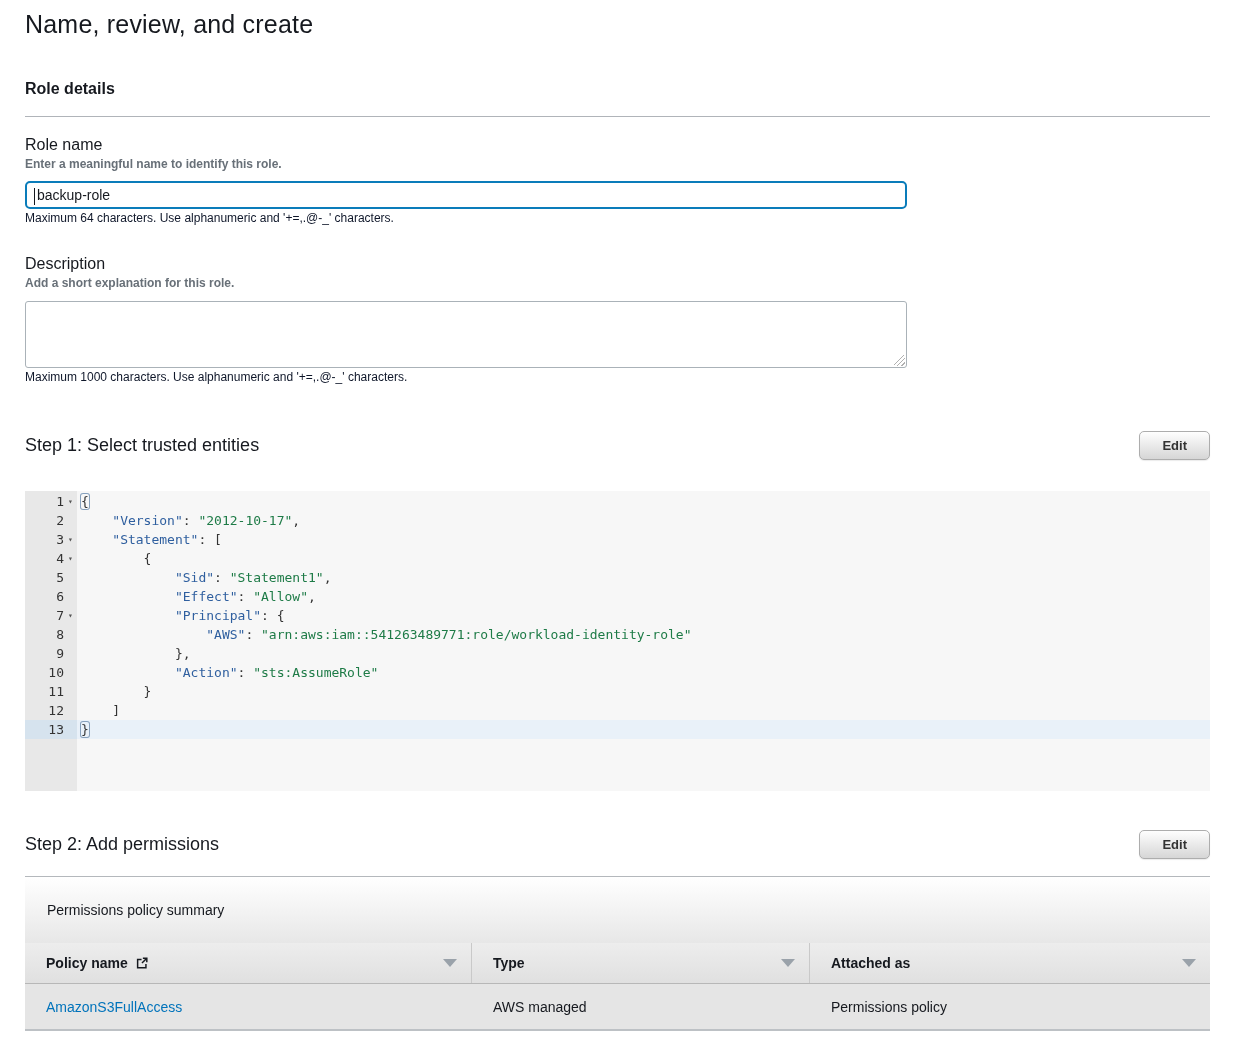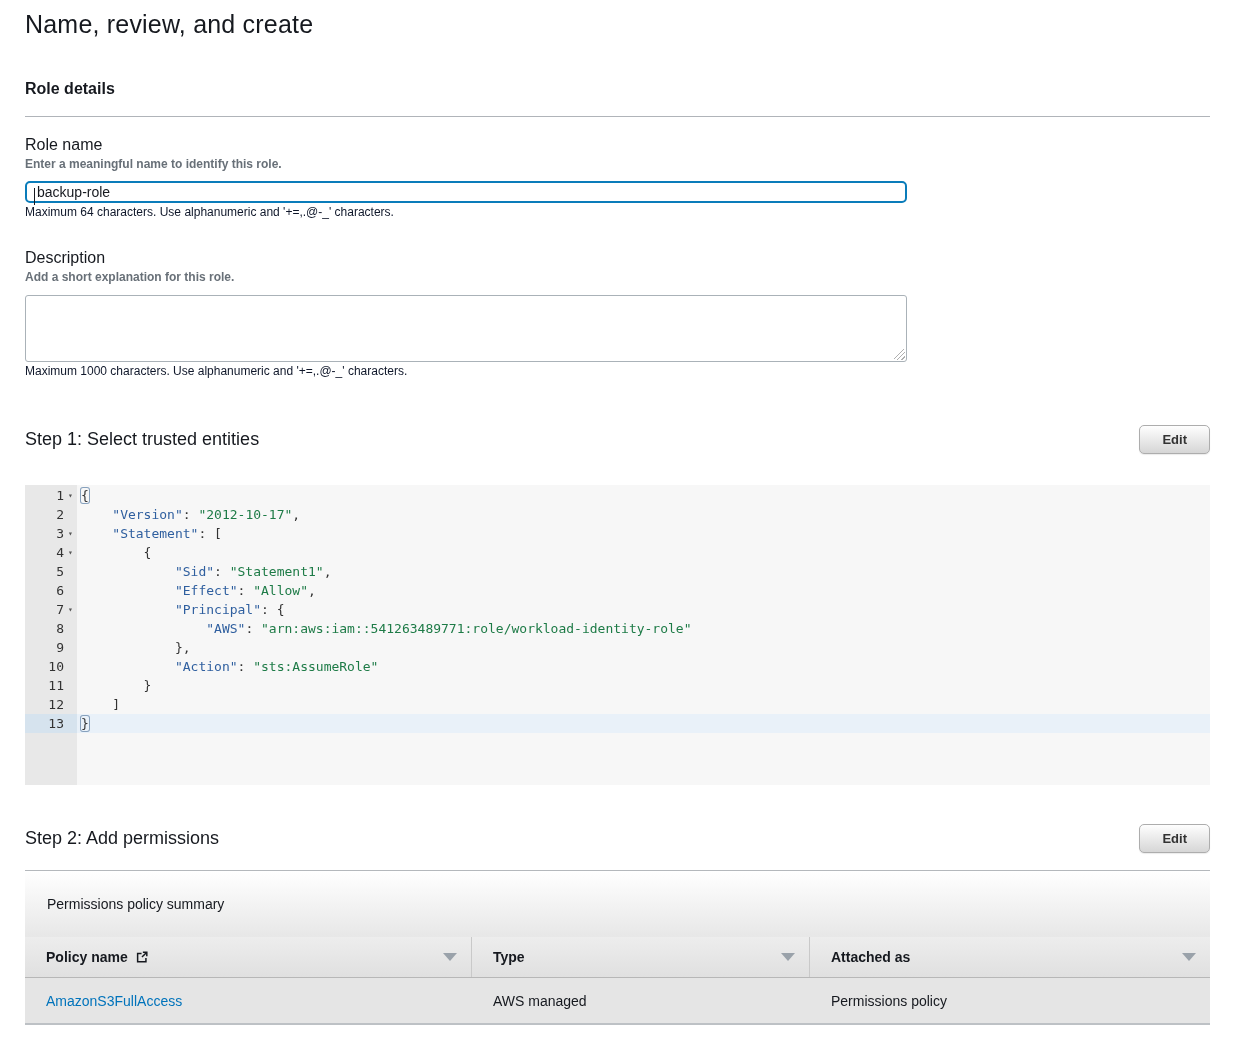--- a/index.html
+++ b/index.html
@@ -15,21 +15,21 @@
 
   .section-heading { margin-top:41px; font-size:16px; font-weight:700; color:#16191f; }
   .rule { border:none; border-top:1px solid #b0b4b9; margin:18px 0 0 0; }
 
   .field-label { margin-top:19px; font-size:16px; color:#16191f; }
   .field-hint  { margin-top:3px; font-size:12px; color:#687078;font-weight:bold; }
   .constraint  { margin-top:2px; font-size:12px; color:#0f172a; }
 
   .input-wrap { position:relative; margin-top:10px; width:882px; }
   input.text-input {
-    width:882px; height:22px; border:2px solid #0a7cba; border-radius:5px;
+    width:882px; height:28px; border:2px solid #0a7cba; border-radius:5px;
     padding:0 10px; font-size:14px; font-family:"Liberation Sans",sans-serif;
     color:#16191f; outline:none; background:#fff;
   }
   .text-caret { position:absolute; left:9px; top:7px; width:1px; height:17px; background:#16191f; }
 
   .desc-block { margin-top:30px; }
   .textarea-wrap { position:relative; margin-top:11px; width:882px; }
   textarea.desc-textarea {
     width:882px; height:67px; border:1px solid #aab2b8; border-radius:3px;
     resize:none; padding:6px 10px; font-family:"Liberation Sans",sans-serif; font-size:14px;

